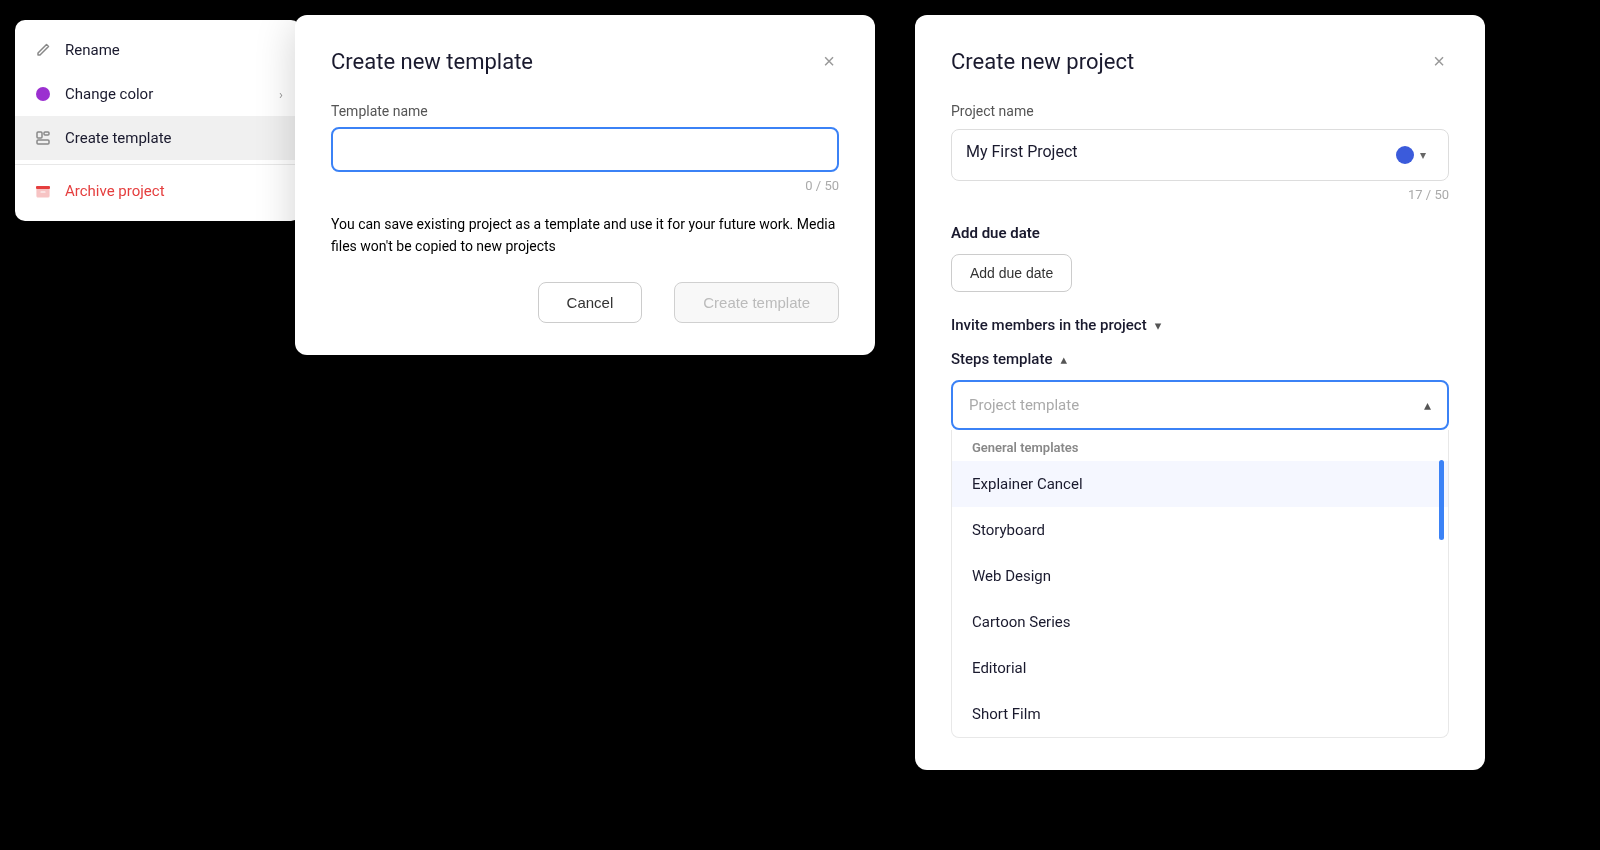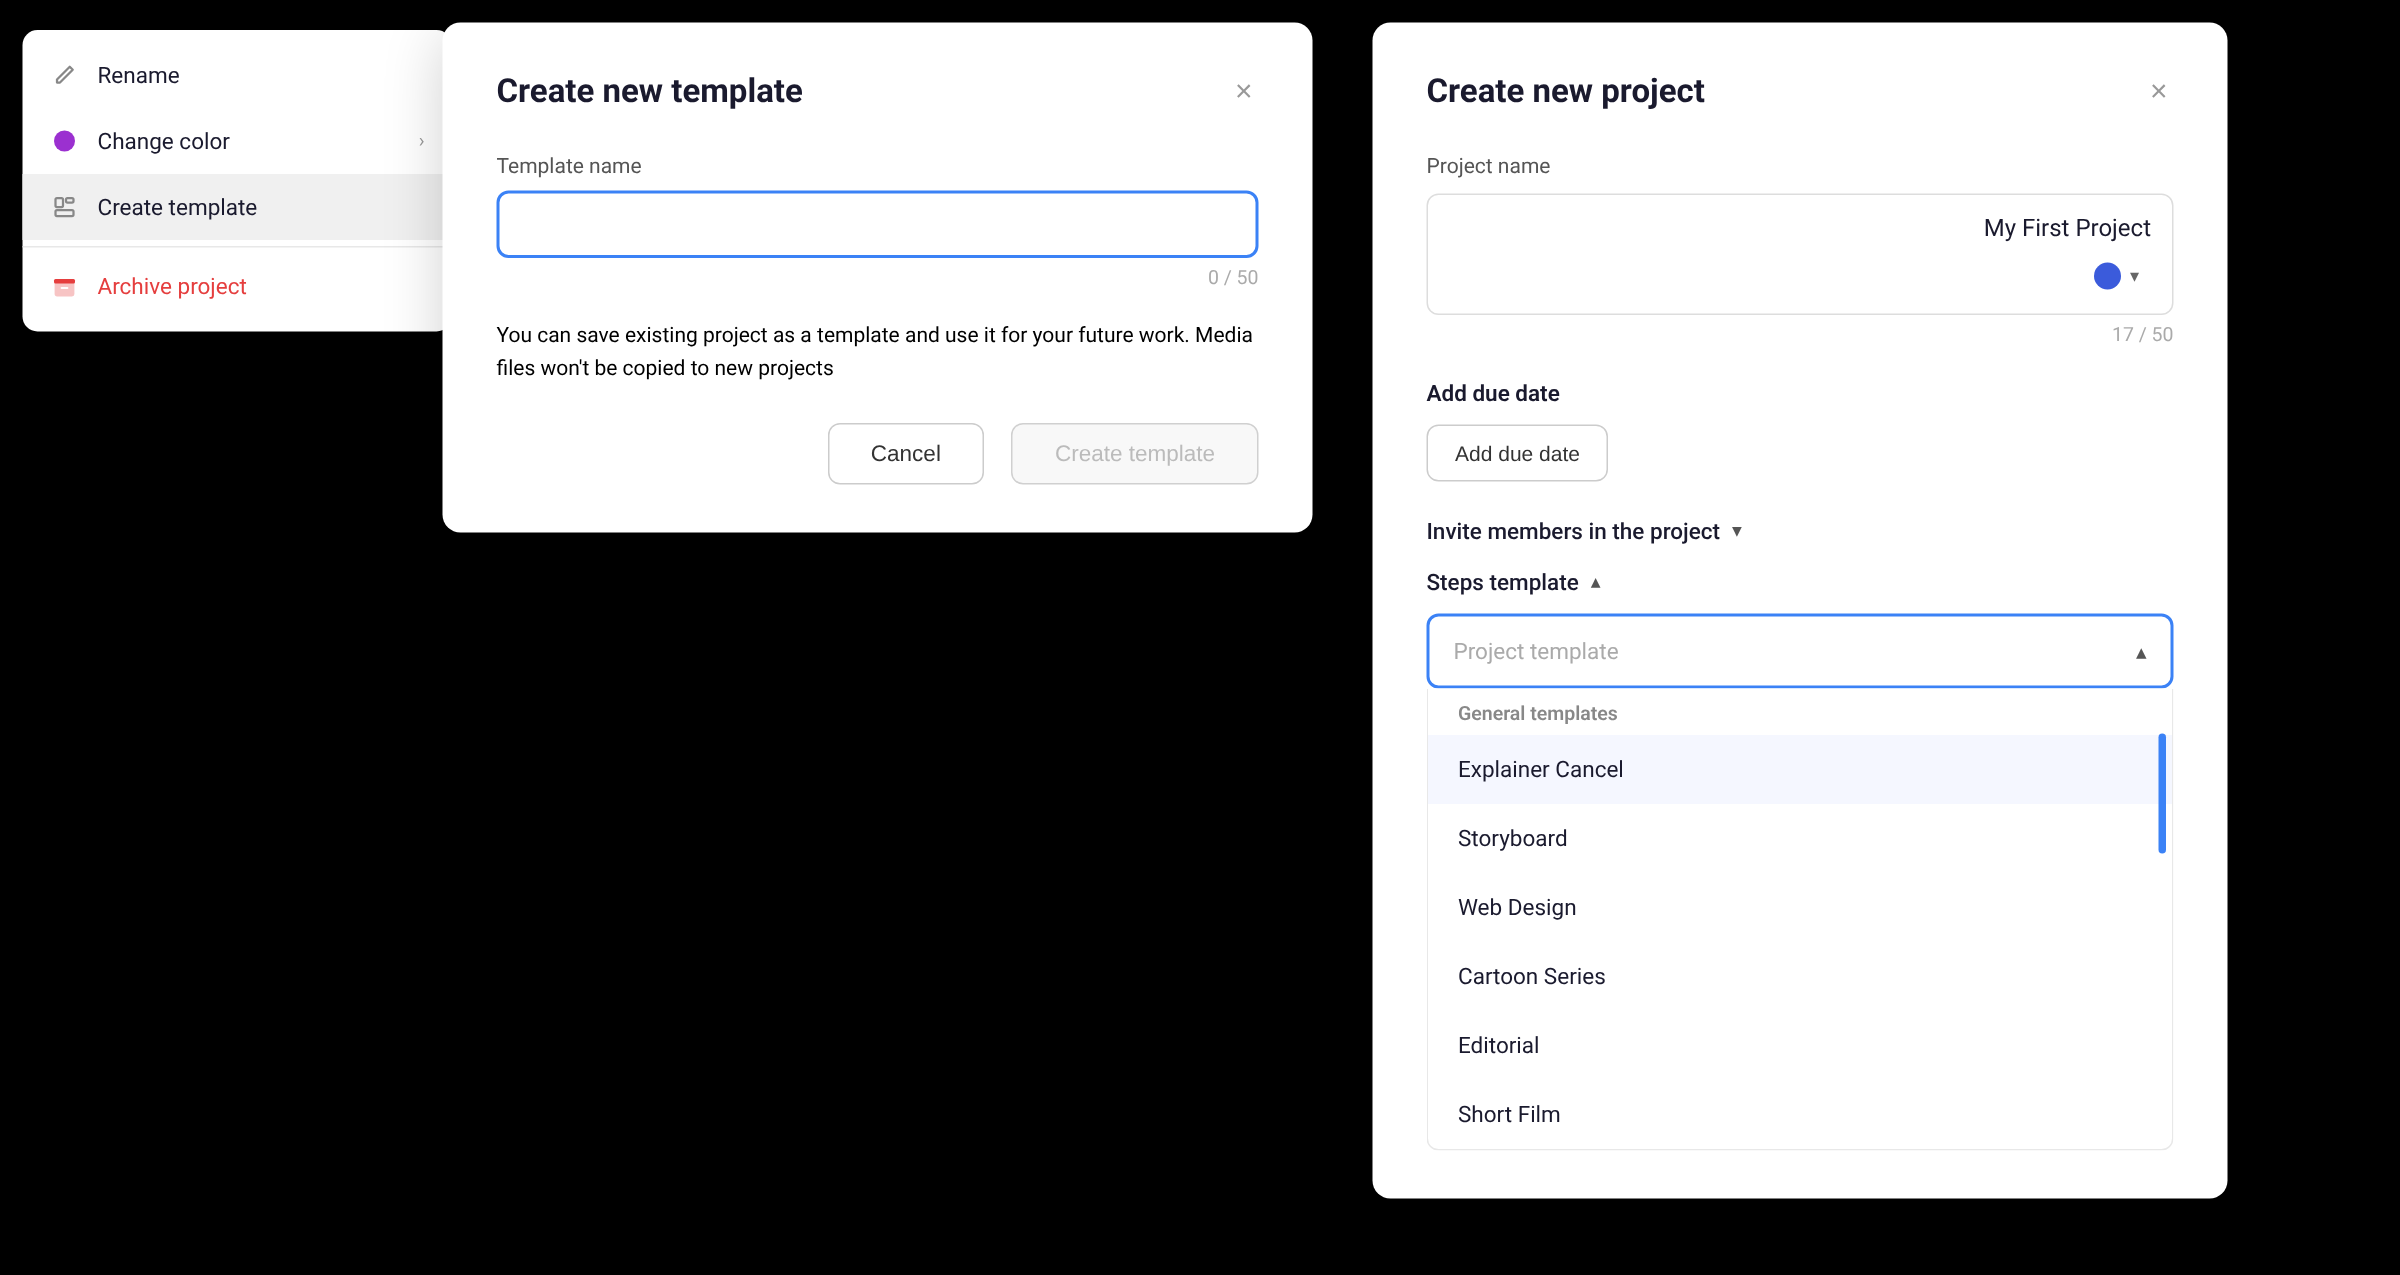--- a/index.html
+++ b/index.html
@@ -78,21 +78,21 @@
       z-index: 10;
     }
     .modal-header {
       display: flex;
       align-items: center;
       justify-content: space-between;
       margin-bottom: 28px;
     }
     .modal-title {
       font-size: 22px;
-      font-weight: 700;
+      font-weight: 400;
       color: #1a1a2e;
     }
     .close-btn {
       background: none;
       border: none;
       font-size: 20px;
       color: #999;
       cursor: pointer;
       line-height: 1;
       padding: 4px;
@@ -122,21 +122,21 @@
     }
     .modal-description {
       font-size: 14px;
       color: #000000;
       line-height: 1.6;
       margin-bottom: 24px;
     }
     .modal-actions {
       display: flex;
       justify-content: flex-end;
-      gap: 18px;
+      gap: 32px;
     }
     .btn-cancel {
       padding: 11px 28px;
       border: 1.5px solid #ccc;
       border-radius: 8px;
       background: #fff;
       font-size: 15px;
       font-weight: 500;
       color: #333;
       cursor: pointer;
@@ -161,27 +161,26 @@
       border-radius: 12px;
       box-shadow: 0 8px 40px rgba(0,0,0,0.18);
       width: 570px;
       padding: 32px 36px;
       z-index: 10;
       max-height: 820px;
       overflow: hidden;
     }
     .project-name-row {
       display: flex;
-      align-items: flex-end;
+      align-items: flex-start;
       gap: 10px;
       border: 1.5px solid #ddd;
       border-radius: 8px;
       padding: 12px 14px;
       margin-bottom: 6px;
-      flex-direction: column;
     }
     .project-name-text {
       flex: 1;
       font-size: 16px;
       color: #1a1a2e;
       font-weight: 400;
     }
     .color-picker-btn {
       display: flex;
       align-items: center;

